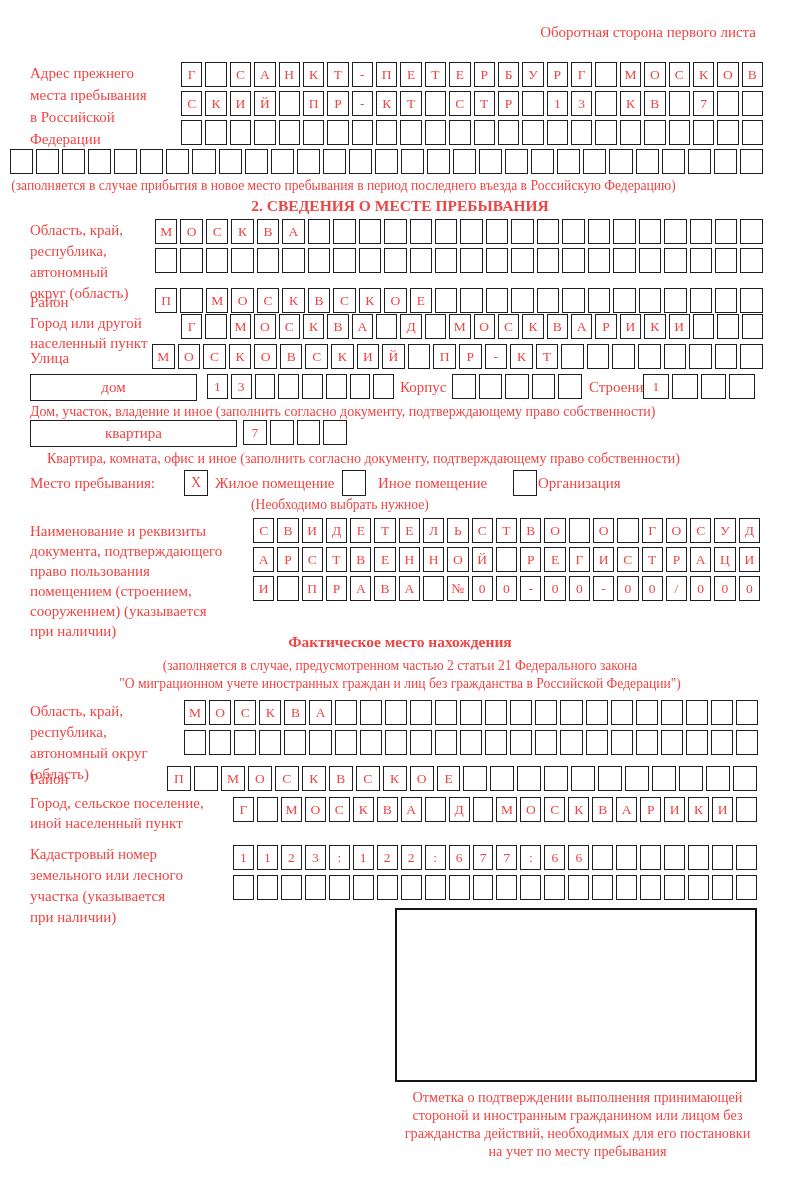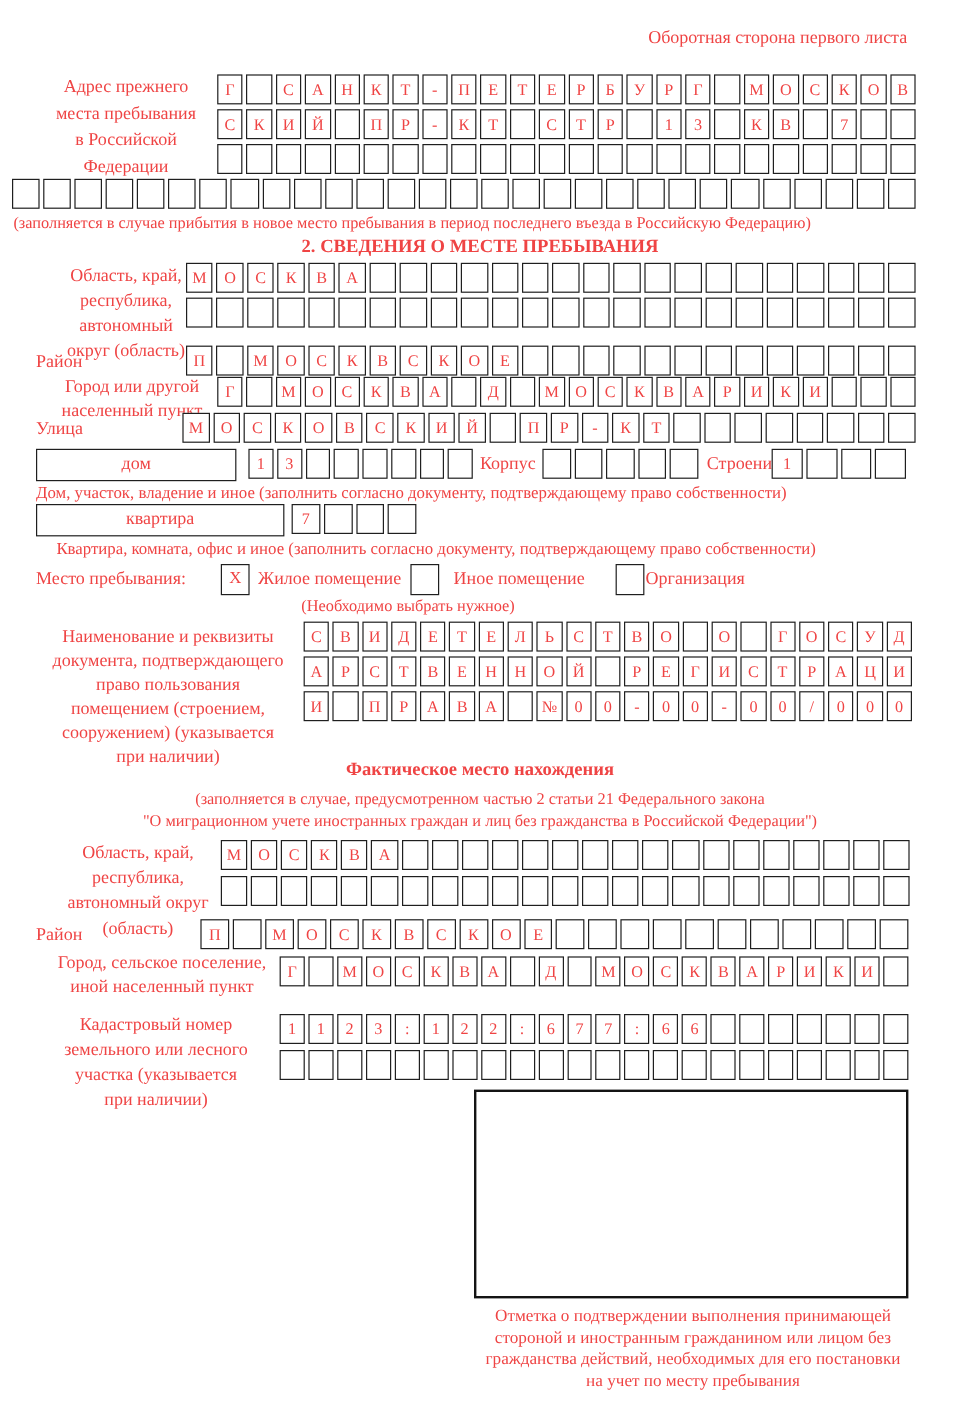--- a/index.html
+++ b/index.html
@@ -1,19 +1,19 @@
 <!DOCTYPE html>
 <html><head>
 <meta charset="utf-8">
 <style>
   html,body{margin:0;padding:0;background:#fff;}
   .page{position:relative;width:800px;height:1180px;background:#ffffff;
         font-family:"Liberation Serif","DejaVu Serif",serif;color:#ef4444;overflow:hidden;}
   .abs{position:absolute;}
-  .lbl{font-size:15px;line-height:21px;text-align:center;}
+  .lbl{font-size:15px;line-height:21px;}
   .cap{font-size:13.6px;}
   .center{text-align:center;}
   .right{text-align:right;}
   .bold{font-weight:bold;}
   .grid{display:flex;gap:3px;height:25px;}
   .grid .cell{flex:1;border:1.5px solid #1f1f1f;background:#fff;display:flex;
               align-items:center;justify-content:center;font-size:13.5px;line-height:1;
               font-family:"Liberation Serif",serif;}
   .widebox{border:1.5px solid #1f1f1f;display:flex;align-items:center;justify-content:center;
            font-size:15px;height:25px;background:#fff;}

